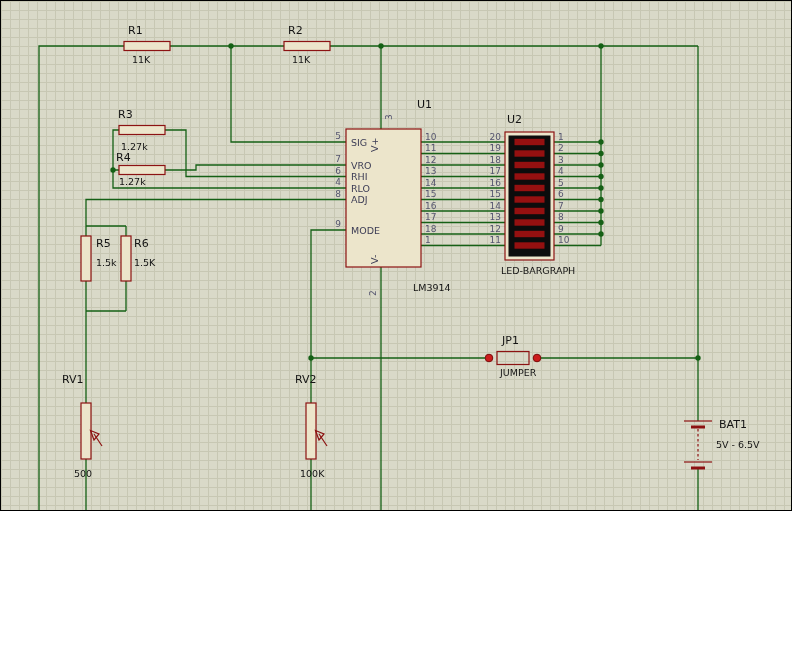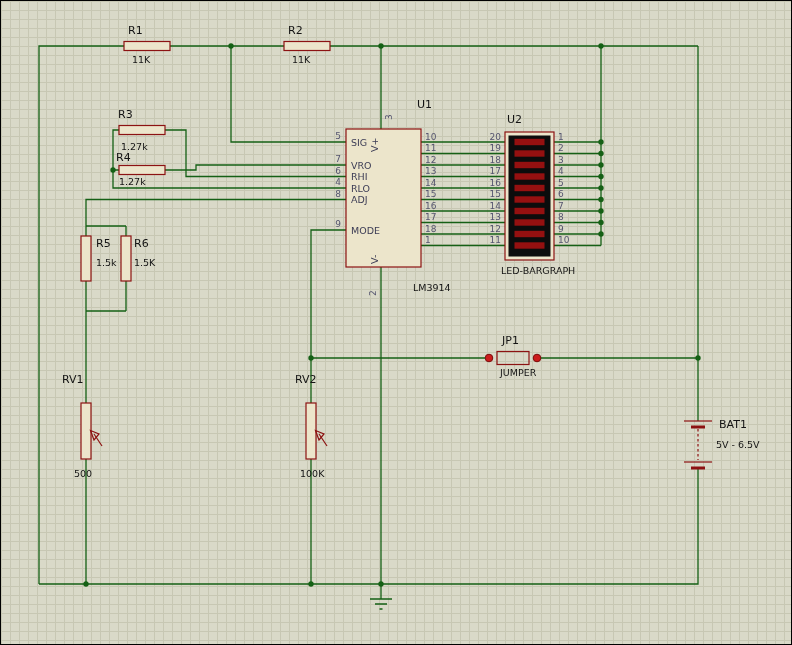--- a/index.html
+++ b/index.html
@@ -1,18 +1,18 @@
 <!DOCTYPE html>
 <html><head>
 <meta charset="utf-8">
 <style>
   html,body{margin:0;padding:0;}
   .canvas{
     position:relative;
-    width:792px;height:645px;
+    width:792px;height:511px;
     box-sizing:border-box;
     border:1px solid #000;
     background-color:#d9d9c8;
     background-image:
       linear-gradient(#c7c7b3 1px, transparent 1px),
       linear-gradient(90deg, #c7c7b3 1px, transparent 1px);
     background-size:9px 9px;
     overflow:hidden;
   }
   svg{position:absolute;top:0;left:0;}

